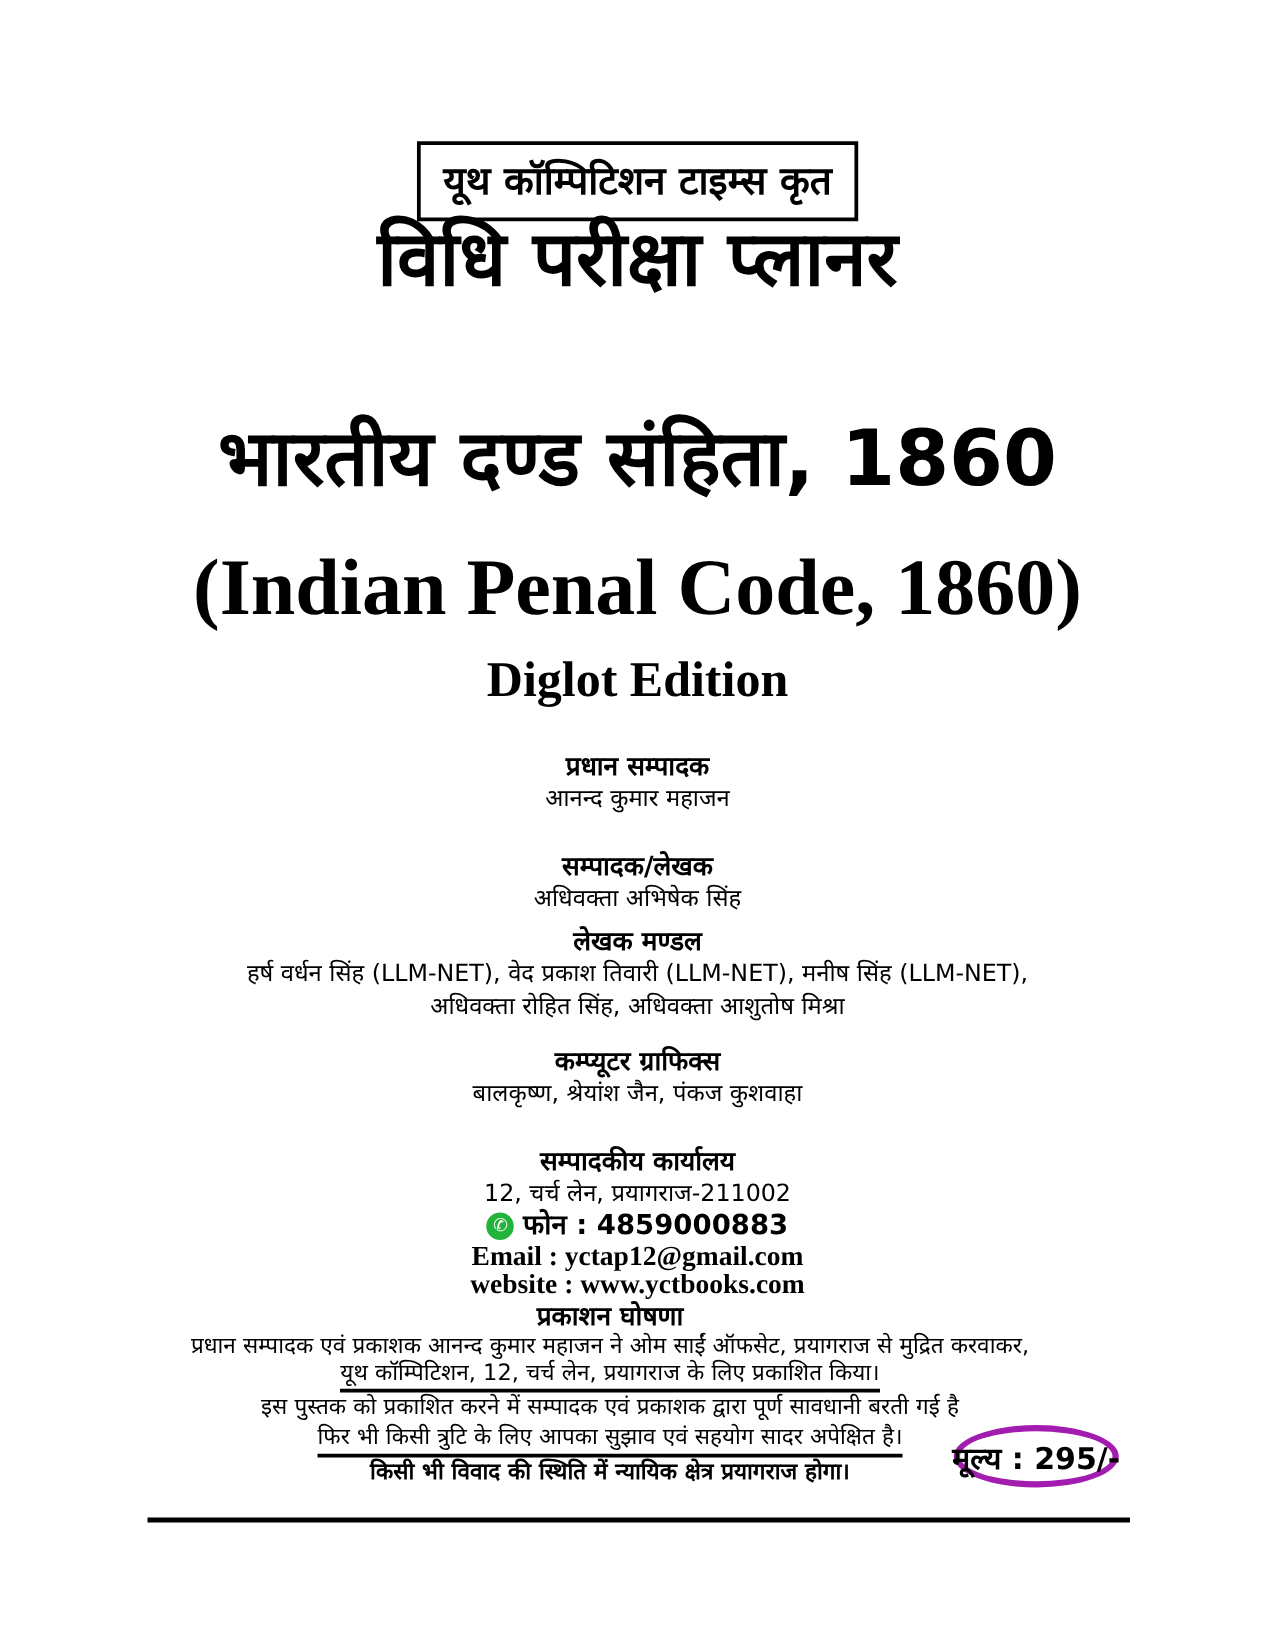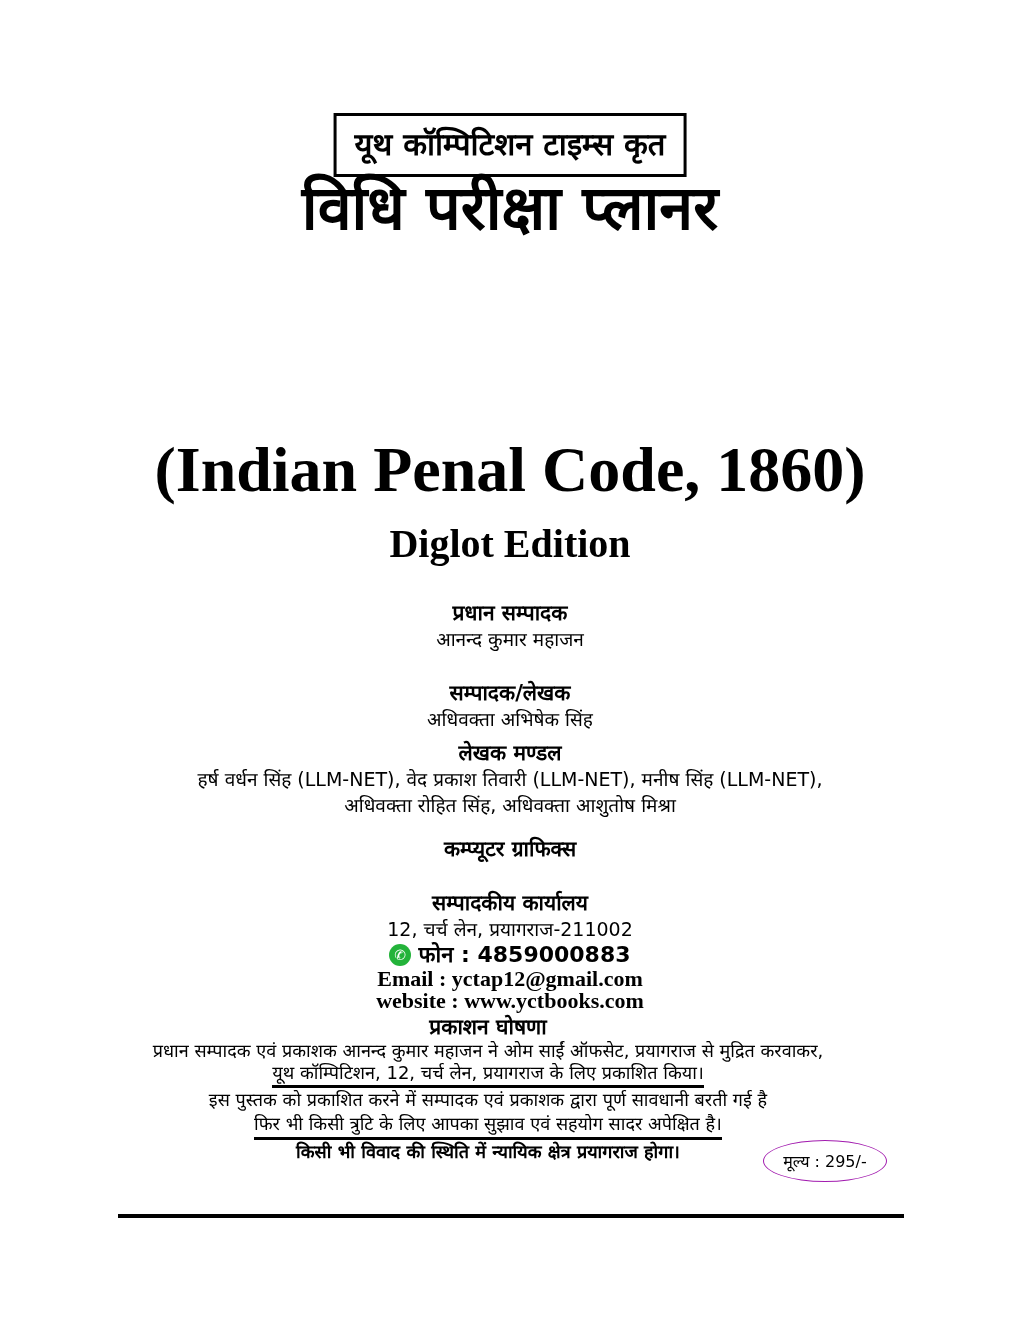--- a/index.html
+++ b/index.html
@@ -58,39 +58,40 @@
   .declaration{transform:translateX(-22px);}
   .decl-heading{font-weight:bold;font-size:21px;line-height:26px;margin-top:2px;}
   .decl-line{font-size:18px;line-height:22px;}
   .decl-line.tall{line-height:24px;}
   .underlined{display:inline-block;border-bottom:3px solid #000;padding-bottom:1px;}
   .bold{font-weight:bold;}
 
   .price-oval{
     position:absolute;left:763px;top:1140px;
     width:122px;height:40px;
-    border:1px solid #a21caf;border-radius:50%;
+    border:5px solid #a21caf;border-radius:50%;
     display:flex;align-items:center;justify-content:center;
-    font-weight:normal;font-size:16px;white-space:nowrap;
+    font-weight:bold;font-size:24px;white-space:nowrap;
   }
   .bottom-rule{
     position:absolute;left:118px;top:1214px;
     width:786px;height:4px;background:#000;
   }
 </style>
 </head>
 <body>
 
 <div class="page">
 
   <div class="tagline-box">
     <span>यूथ कॉम्पिटिशन टाइम्स कृत</span>
   </div>
 
   <div class="center main-title">विधि परीक्षा प्लानर</div>
+  <div class="center subtitle-hi">भारतीय दण्ड संहिता, 1860</div>
   <div class="center subtitle-en">(Indian Penal Code, 1860)</div>
   <div class="center edition">Diglot Edition</div>
 
   <div class="center credits">
 
     <div>
       <div class="sec-heading">प्रधान सम्पादक</div>
       <div class="sec-line">आनन्द कुमार महाजन</div>
     </div>
 
@@ -100,20 +101,21 @@
     </div>
 
     <div class="gap8">
       <div class="sec-heading">लेखक मण्डल</div>
       <div class="sec-line">हर्ष वर्धन सिंह (LLM-NET), वेद प्रकाश तिवारी (LLM-NET), मनीष सिंह (LLM-NET),</div>
       <div class="sec-line">अधिवक्ता रोहित सिंह, अधिवक्ता आशुतोष मिश्रा</div>
     </div>
 
     <div class="gap18">
       <div class="sec-heading">कम्प्यूटर ग्राफिक्स</div>
+      <div class="sec-line">बालकृष्ण, श्रेयांश जैन, पंकज कुशवाहा</div>
     </div>
 
     <div class="gap16">
       <div class="sec-heading">सम्पादकीय कार्यालय</div>
       <div class="office-line">12, चर्च लेन, प्रयागराज-211002</div>
       <div class="phone-row">
         <span class="wa-icon" id="wa-icon" style="background: rgb(35, 179, 58);">✆</span>
         <span>फोन : 4859000883</span>
       </div>
       <div class="latin-bold">Email : yctap12@gmail.com</div>

